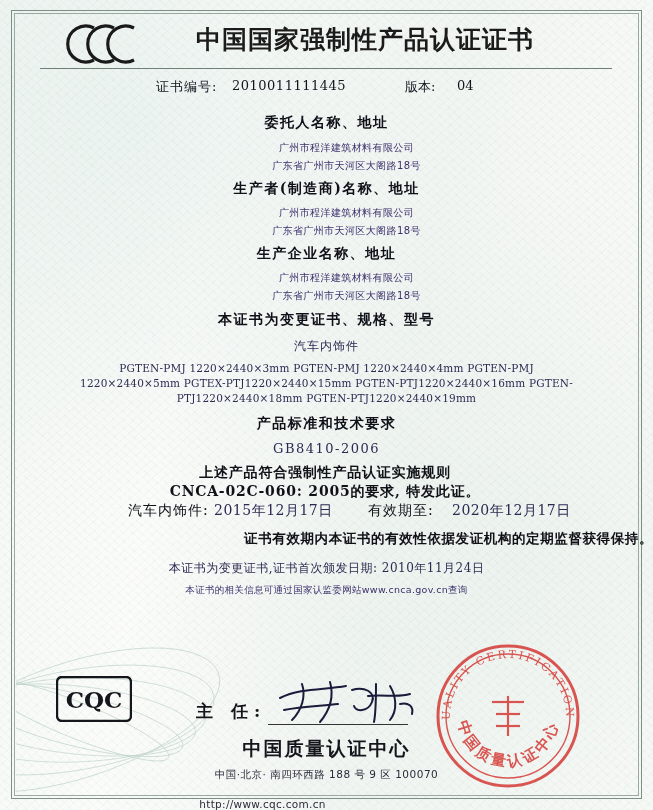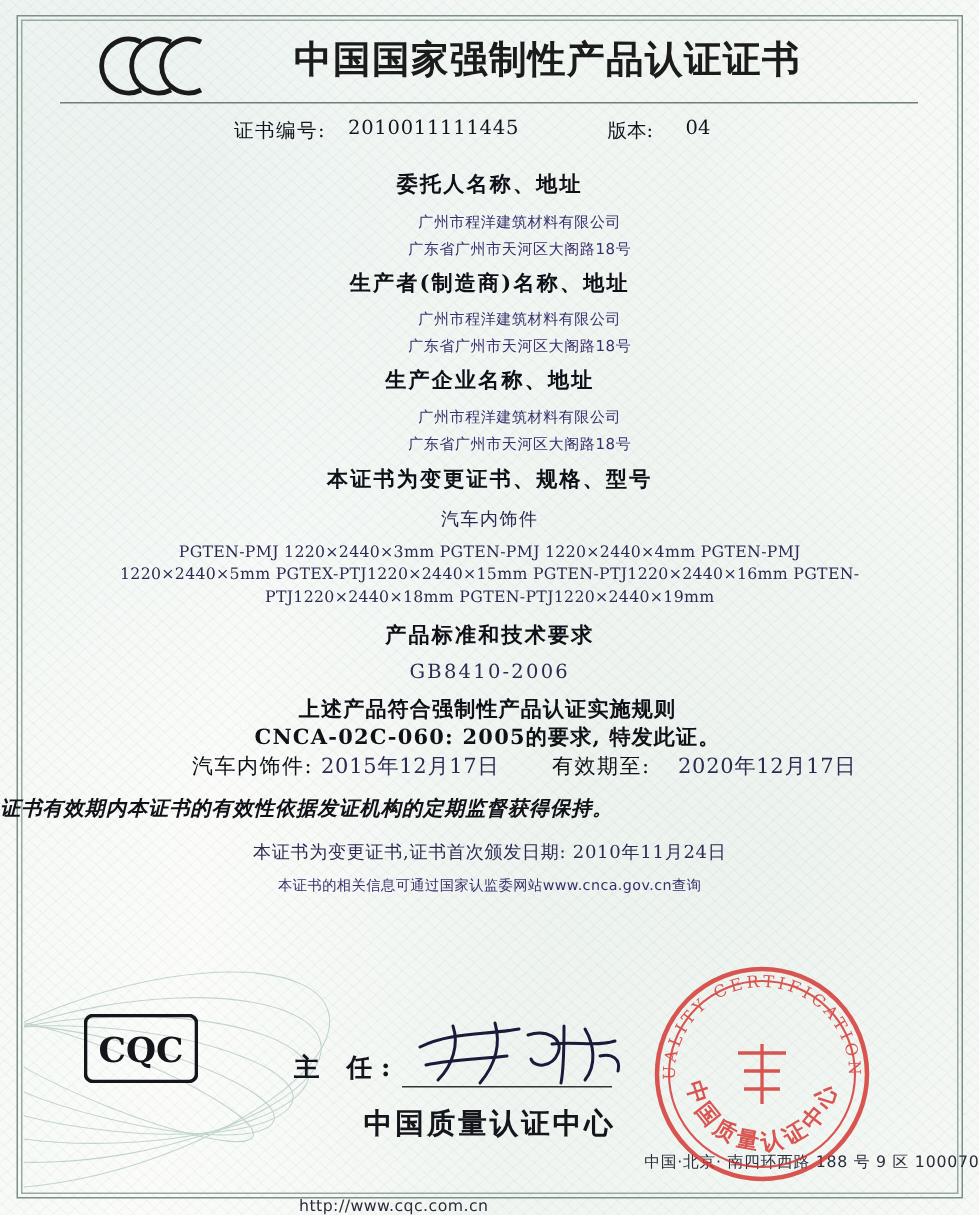--- a/index.html
+++ b/index.html
@@ -161,24 +161,24 @@
     font-size: 14px;
     color: #111118;
   }
   .issue-label { position: absolute; left: 128px; top: 0; letter-spacing: 1px; }
   .issue-value { position: absolute; left: 214px; top: 0; color: #2d2a52; letter-spacing: 0.5px; }
   .expiry-label { position: absolute; left: 368px; top: 0; letter-spacing: 1px; }
   .expiry-value { position: absolute; left: 452px; top: 0; color: #2d2a52; letter-spacing: 0.5px; }
 
   .note1 {
     position: absolute; top: 530px; left: 0; width: 653px;
-    text-align: left;
+    text-align: right;
     font-family: "DejaVu Serif", "Liberation Serif", serif;
     font-size: 13.5px; font-weight: bold;
-    color: #111118; letter-spacing: 0.6px; font-style: italic;
+    color: #111118; letter-spacing: 0.6px;
   }
   .note2 {
     position: absolute; top: 560px; left: 0; width: 653px;
     text-align: center;
     font-family: "DejaVu Serif", "Liberation Serif", serif;
     font-size: 12px;
     color: #2d2a52; letter-spacing: 0.5px;
   }
   .note3 {
     position: absolute; top: 584px; left: 0; width: 653px;
@@ -216,21 +216,21 @@
     position: absolute;
     top: 736px; left: 0; width: 653px;
     text-align: center;
     font-family: "DejaVu Serif", "Liberation Serif", serif;
     font-size: 19px; font-weight: bold;
     color: #15151c; letter-spacing: 2px;
   }
   .addr {
     position: absolute;
     top: 768px; left: 0; width: 653px;
-    text-align: right;
+    text-align: center;
     font-family: "DejaVu Sans", "Liberation Sans", sans-serif;
     font-size: 10.5px;
     color: #2b2b3a; letter-spacing: 0.5px;
   }
   .url {
     position: absolute;
     top: 798px; left: 0; width: 525px;
     text-align: center;
     font-family: "DejaVu Sans", "Liberation Sans", sans-serif;
     font-size: 10.5px;

